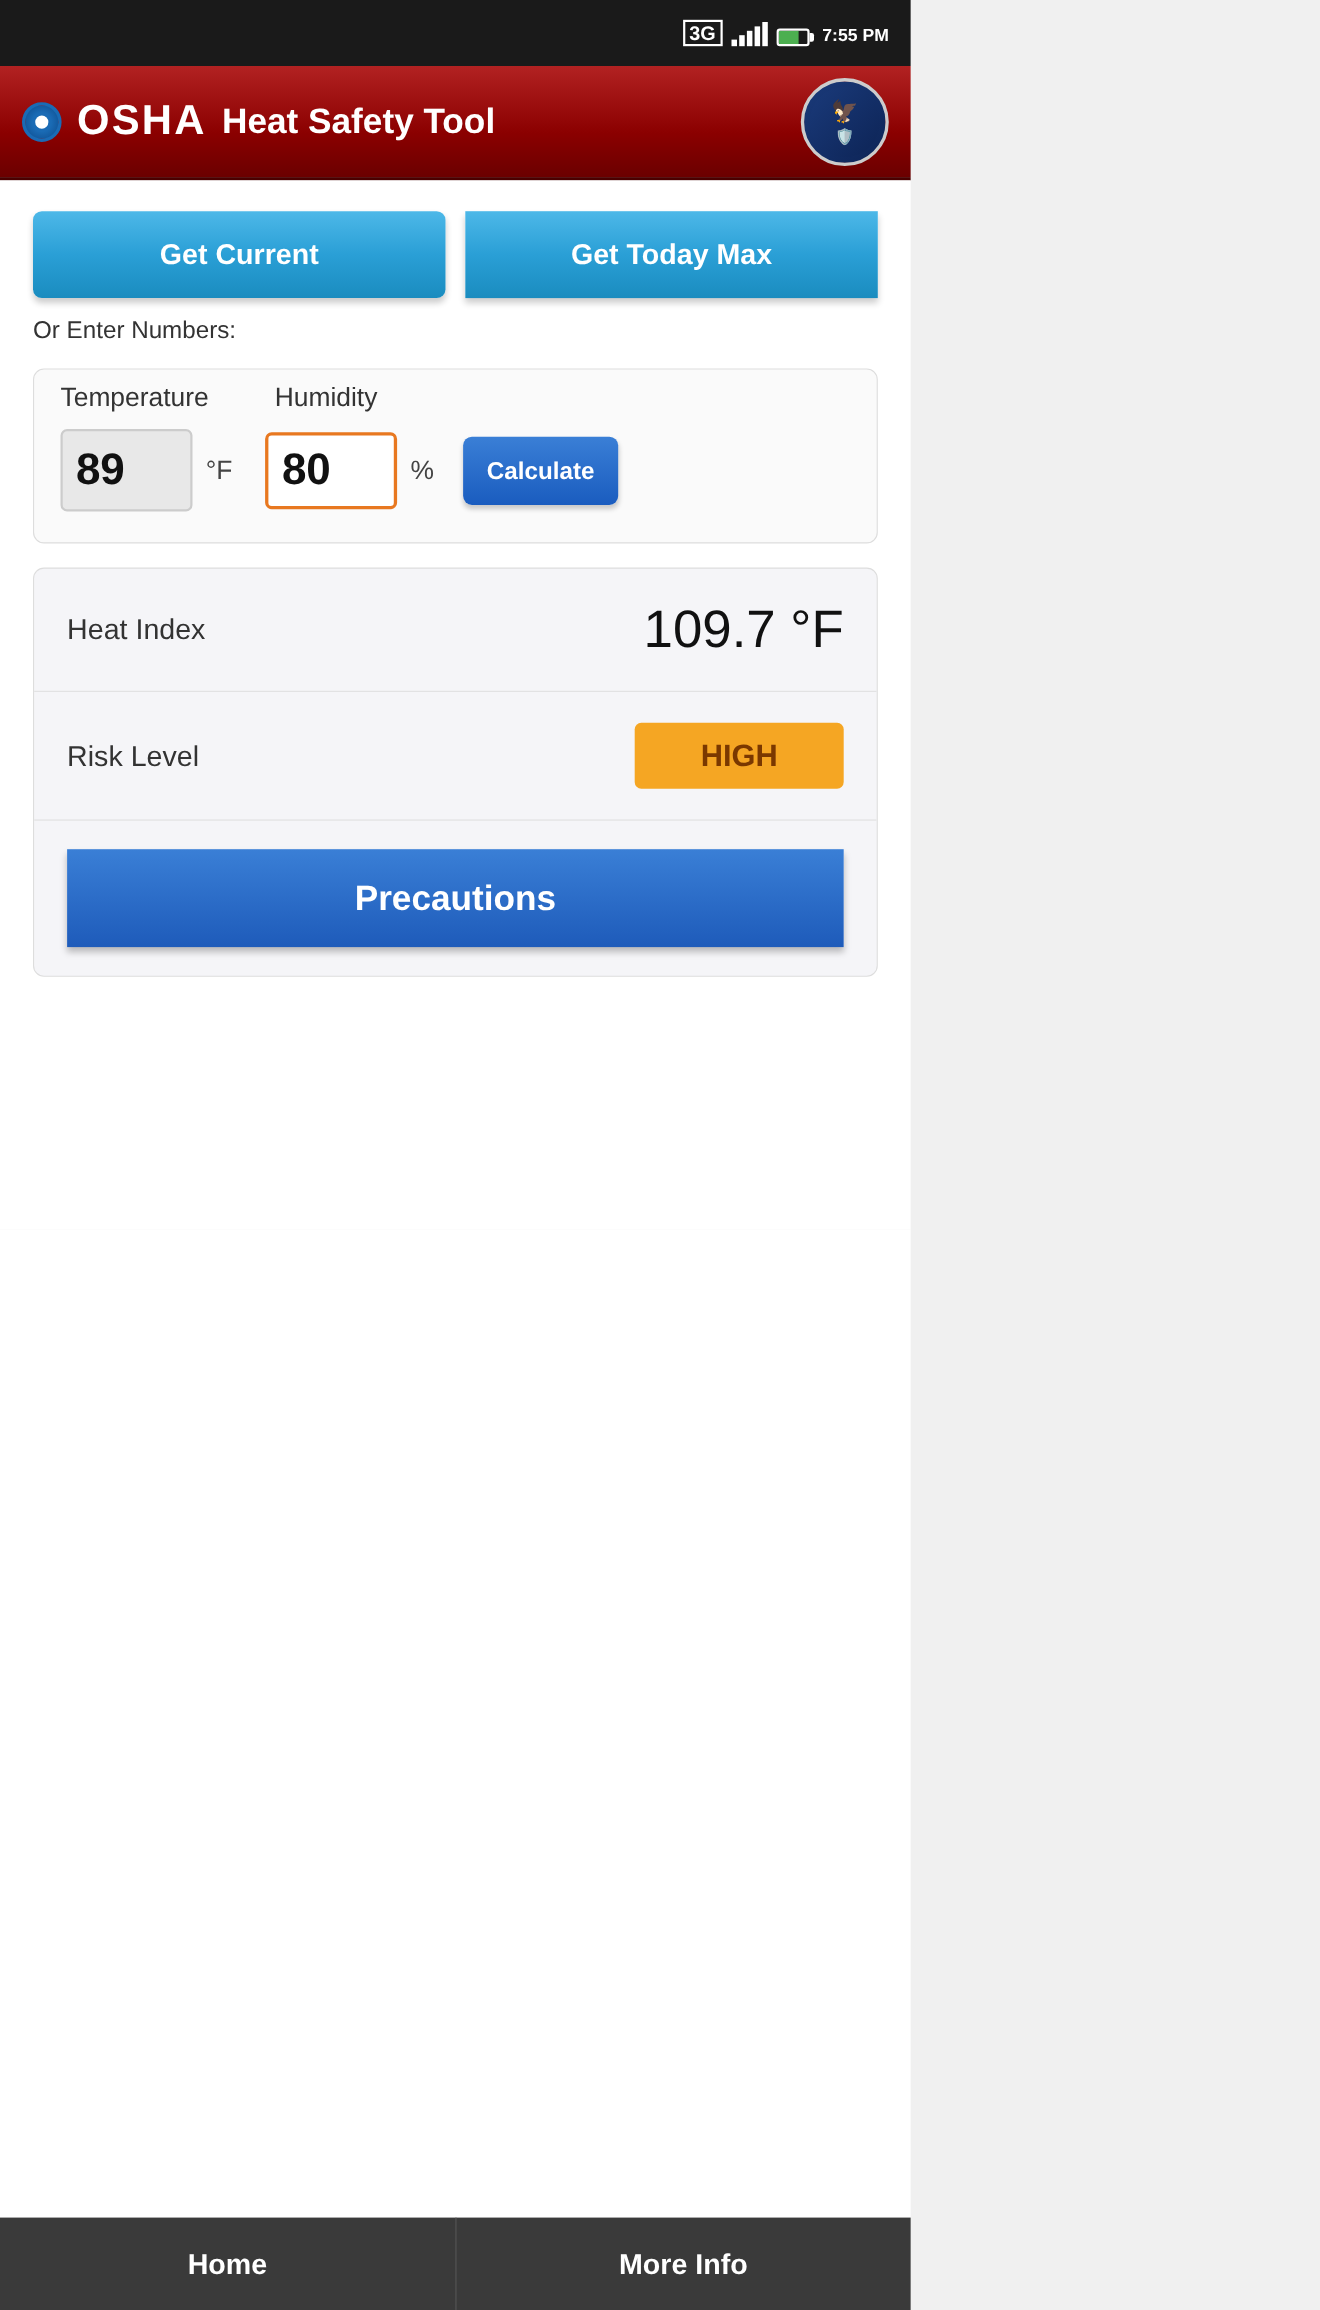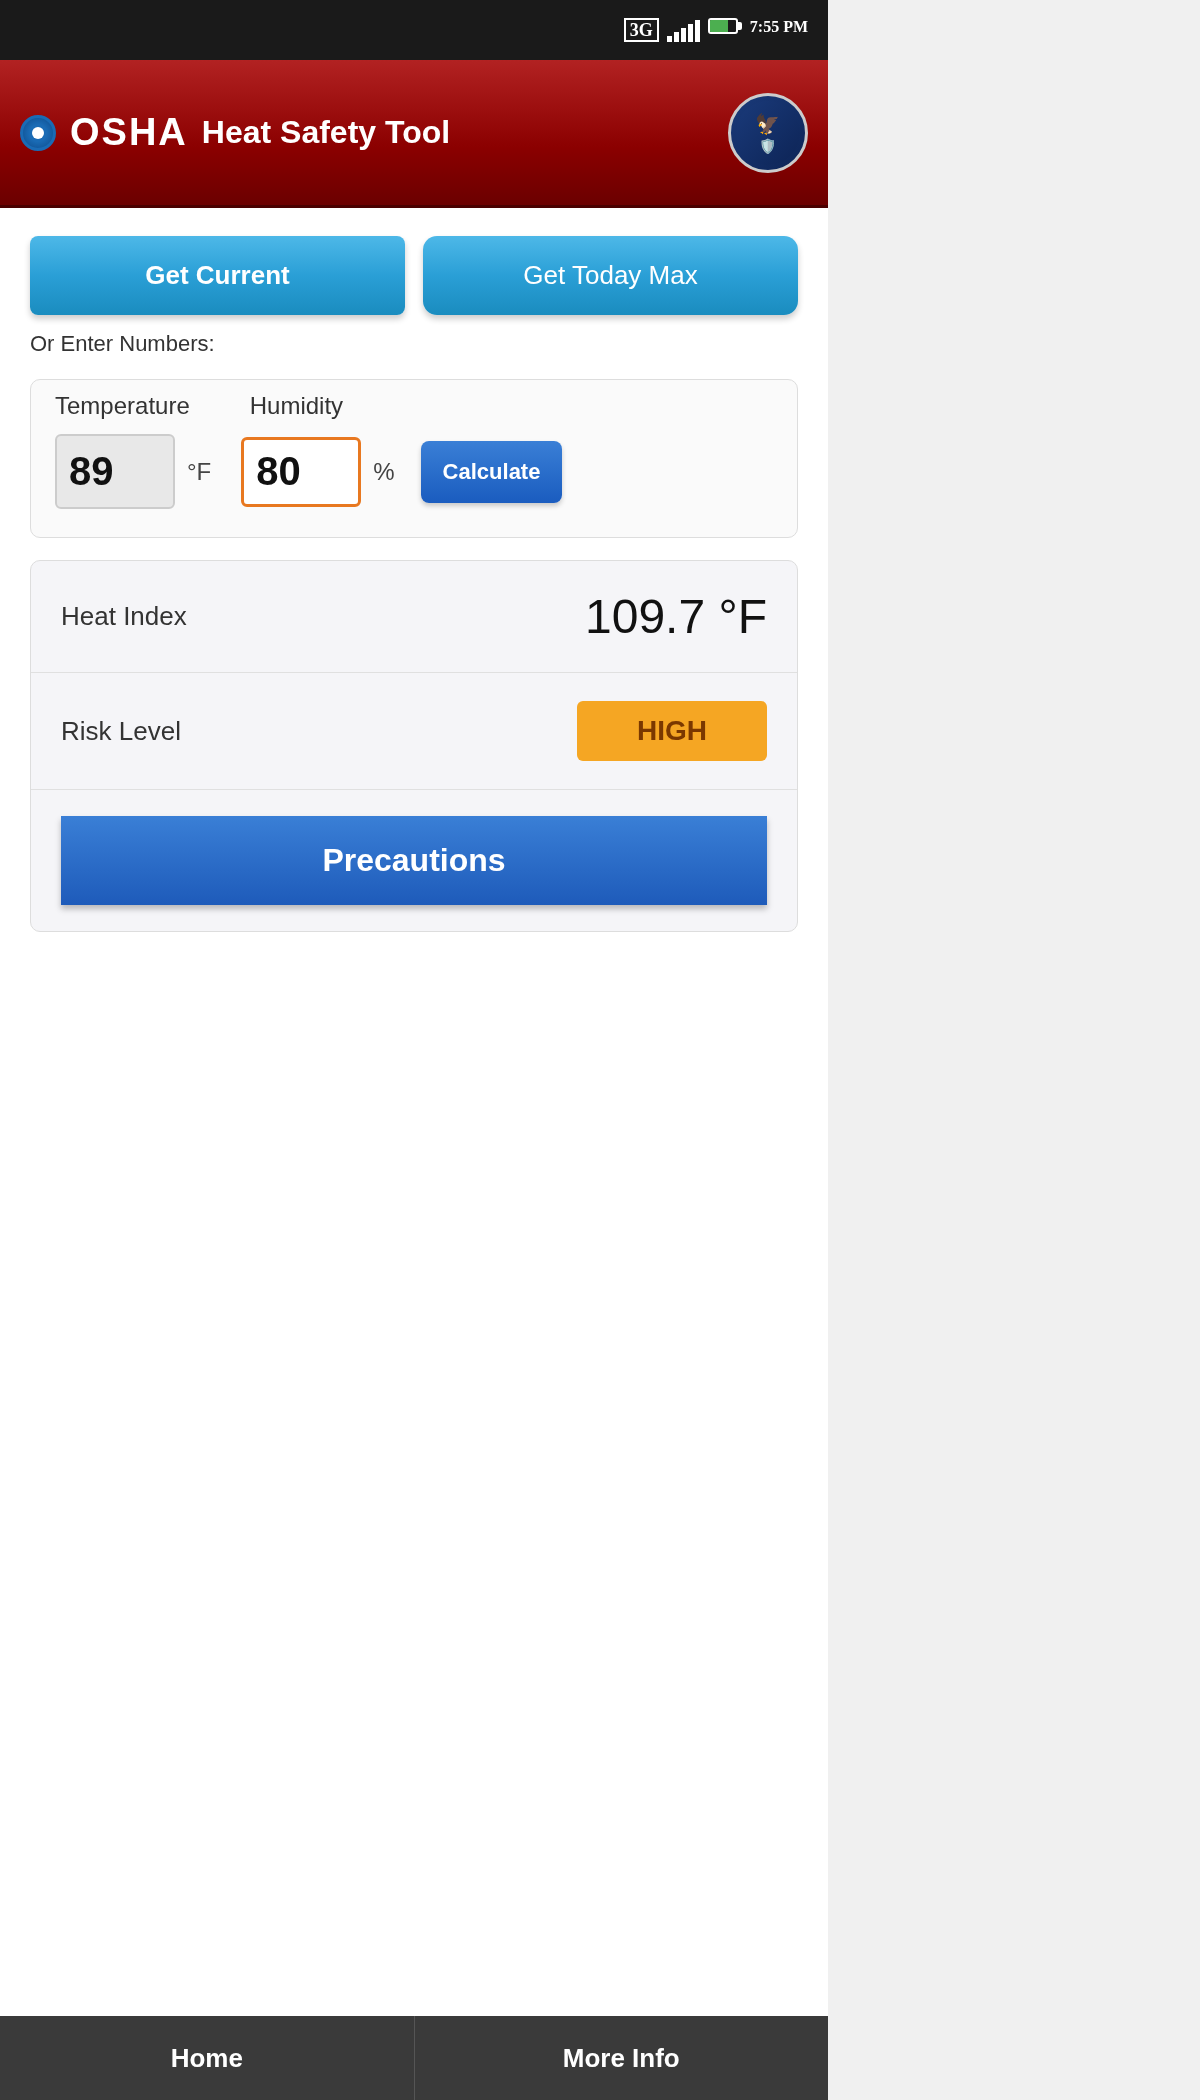--- a/index.html
+++ b/index.html
@@ -20,23 +20,22 @@
       height: 60px;
       display: flex;
       align-items: center;
       justify-content: flex-end;
       padding: 0 20px;
       gap: 12px;
     }
 
     .status-icons {
       display: flex;
-      align-items: flex-start;
+      align-items: flex-end;
       gap: 8px;
-      font-family: Liberation Serif, serif;
     }
 
     .status-3g {
       color: white;
       font-size: 18px;
       font-weight: bold;
       border: 2px solid white;
       padding: 1px 4px;
       line-height: 1;
     }
@@ -82,21 +81,21 @@
 
     .time-display {
       color: white;
       font-size: 16px;
       font-weight: bold;
     }
 
     
     .app-header {
       background: linear-gradient(180deg, #b22222 0%, #8b0000 60%, #6b0000 100%);
-      height: 148px;
+      height: 104px;
       display: flex;
       align-items: center;
       padding: 0 20px;
       border-bottom: 3px solid #4a0000;
     }
 
     .osha-logo-area {
       display: flex;
       align-items: center;
       gap: 14px;
@@ -193,24 +192,24 @@
       border-radius: 8px;
       cursor: pointer;
       box-shadow: 0 4px 6px rgba(0,0,0,0.2);
     }
 
     .btn-today-max {
       flex: 1;
       background: linear-gradient(180deg, #4db8e8 0%, #2a9fd6 50%, #1a8cbf 100%);
       color: white;
       font-size: 26px;
-      font-weight: normal;
+      font-weight: bold;
       padding: 24px 16px;
       border: none;
-      border-radius: 14px;
+      border-radius: 0;
       cursor: pointer;
       box-shadow: 0 4px 6px rgba(0,0,0,0.2);
     }
 
     .enter-numbers-label {
       font-size: 22px;
       color: #333;
       margin-top: -6px;
     }
 

